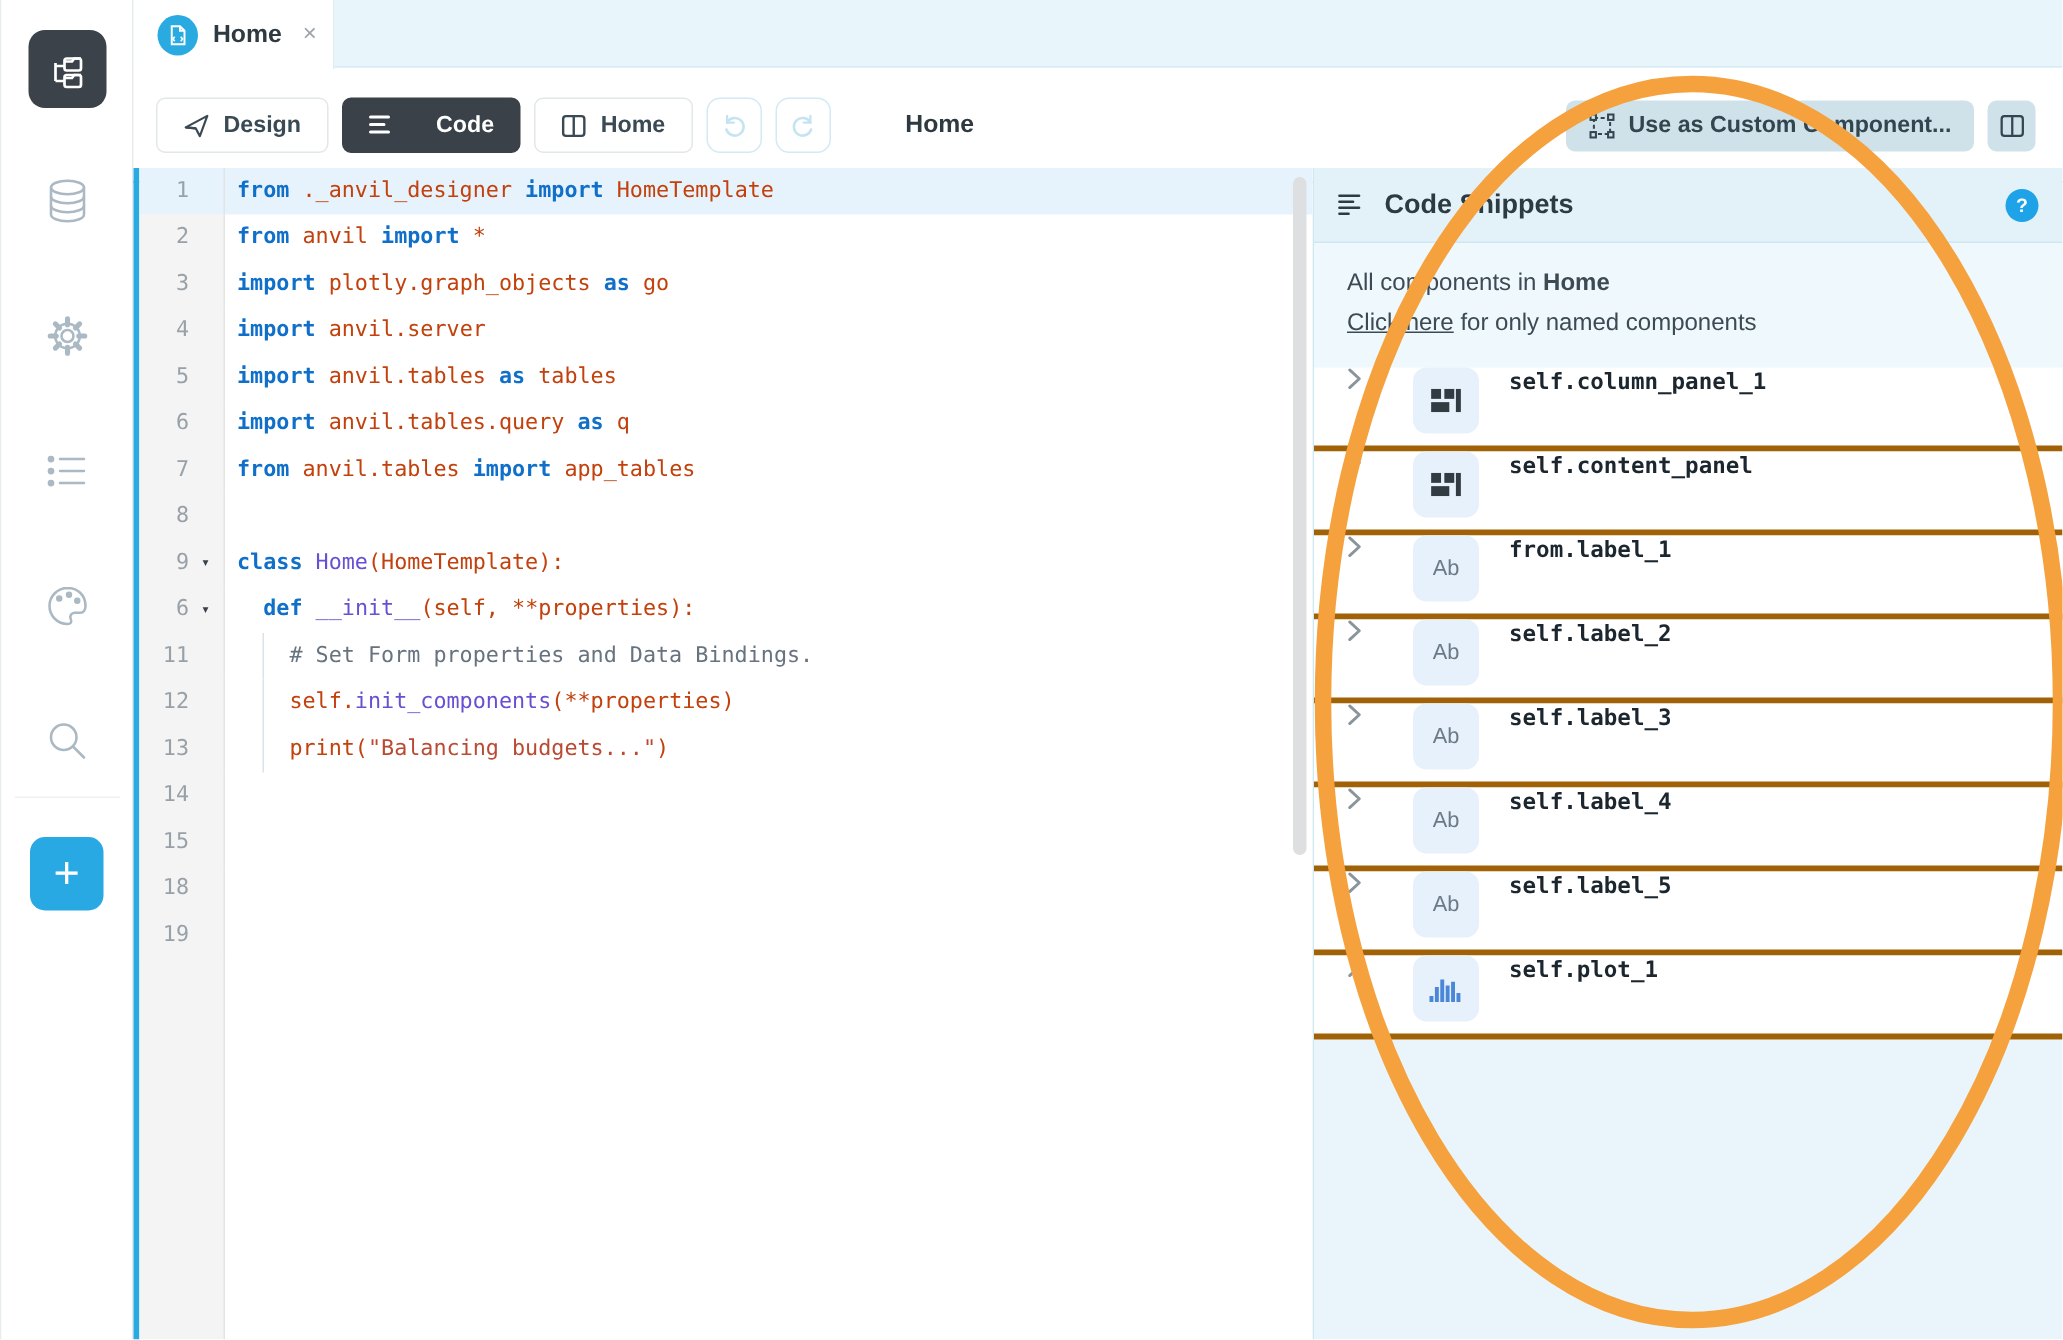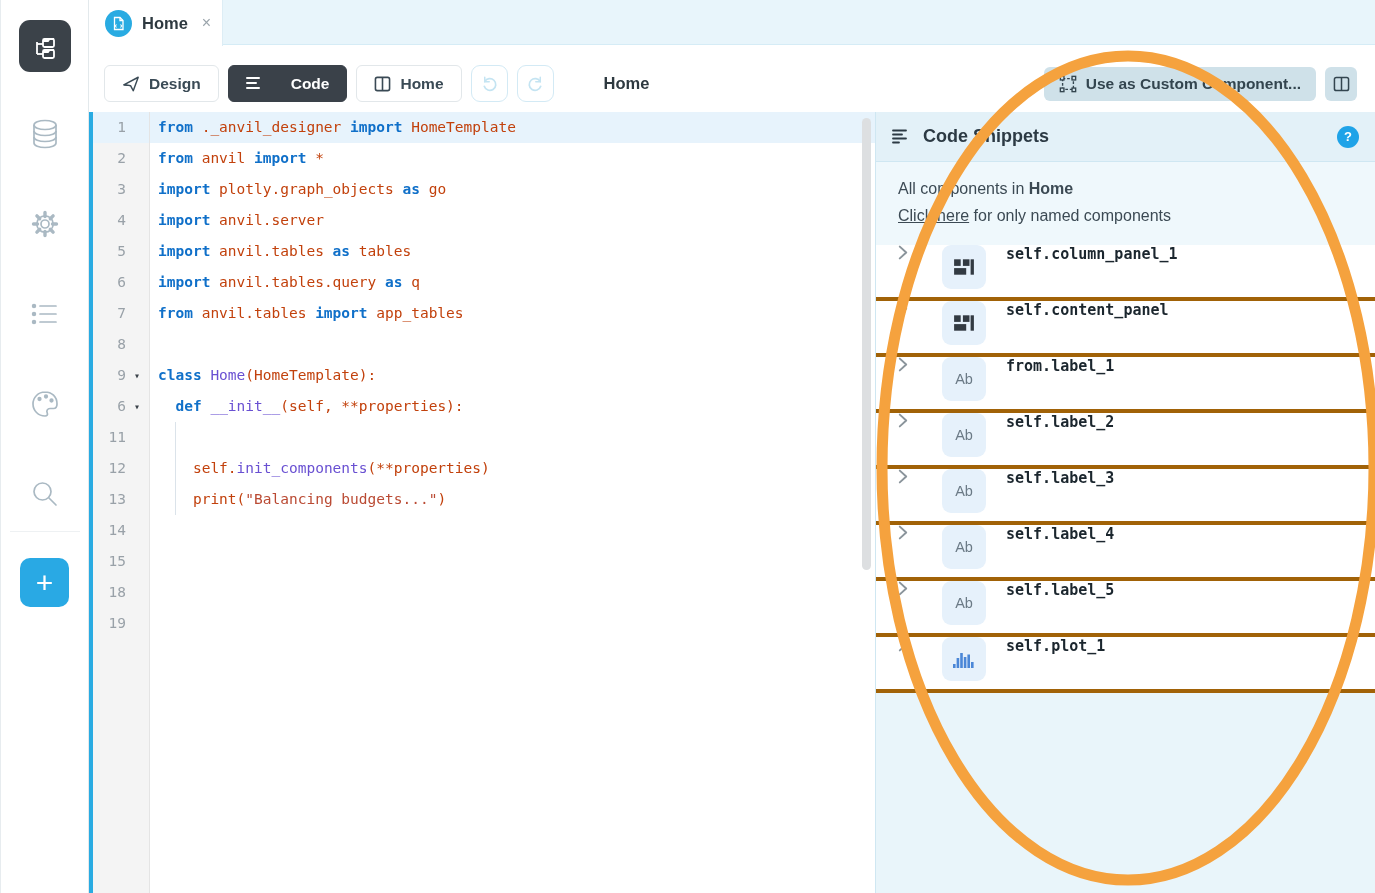--- a/index.html
+++ b/index.html
@@ -290,21 +290,21 @@
                 <span class="ln-num">6</span>
                 <span class="ln-fold">▾</span>
               </div>
               <div class="code-cell"><span class="tok-pl">  </span><span class="tok-kw">def</span><span class="tok-pl"> </span><span class="tok-nm">__init__</span><span class="tok-pl">(self, **properties):</span></div>
             </div>
             <div class="code-line">
               <div class="gutter-cell">
                 <span class="ln-num">11</span>
                 <span class="ln-fold"></span>
               </div>
-              <div class="code-cell"><span class="indent-guide"></span></div>
+              <div class="code-cell"><span class="indent-guide"></span><span class="tok-cm">    # Set Form properties and Data Bindings.</span></div>
             </div>
             <div class="code-line">
               <div class="gutter-cell">
                 <span class="ln-num">12</span>
                 <span class="ln-fold"></span>
               </div>
               <div class="code-cell"><span class="indent-guide"></span><span class="tok-pl">    self.</span><span class="tok-nm">init_components</span><span class="tok-pl">(**properties)</span></div>
             </div>
             <div class="code-line">
               <div class="gutter-cell">

